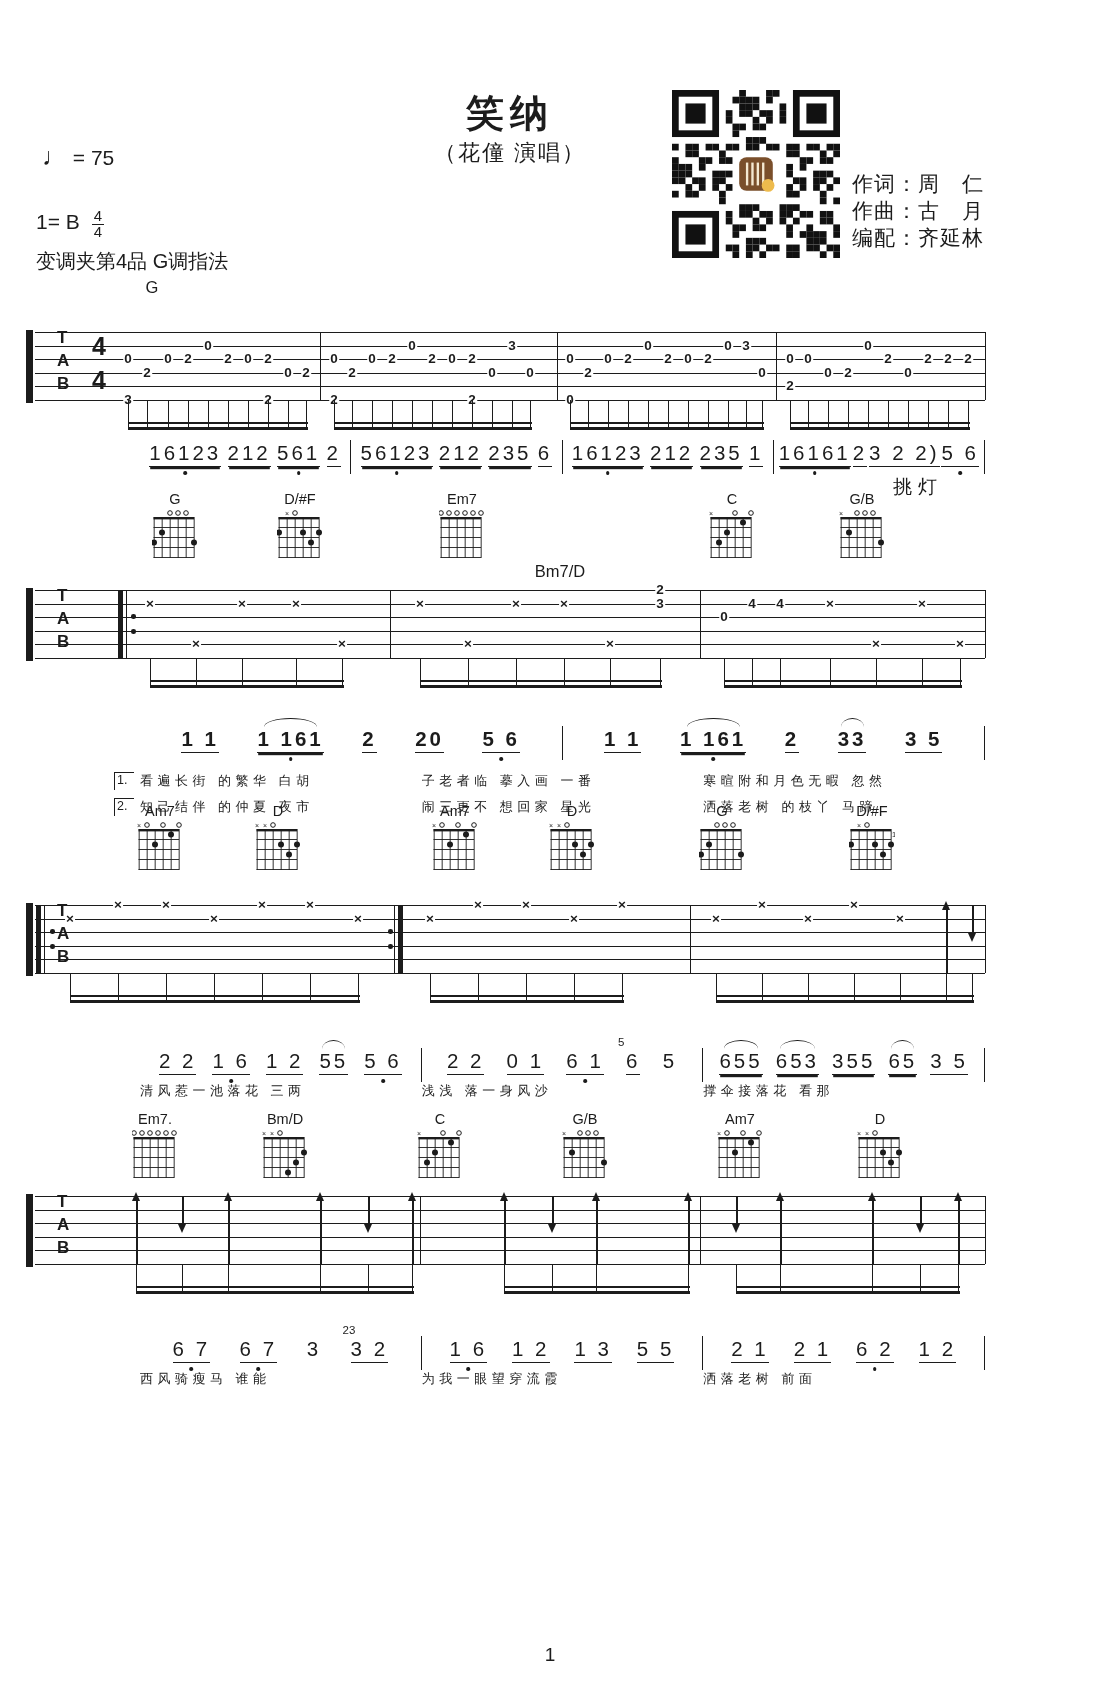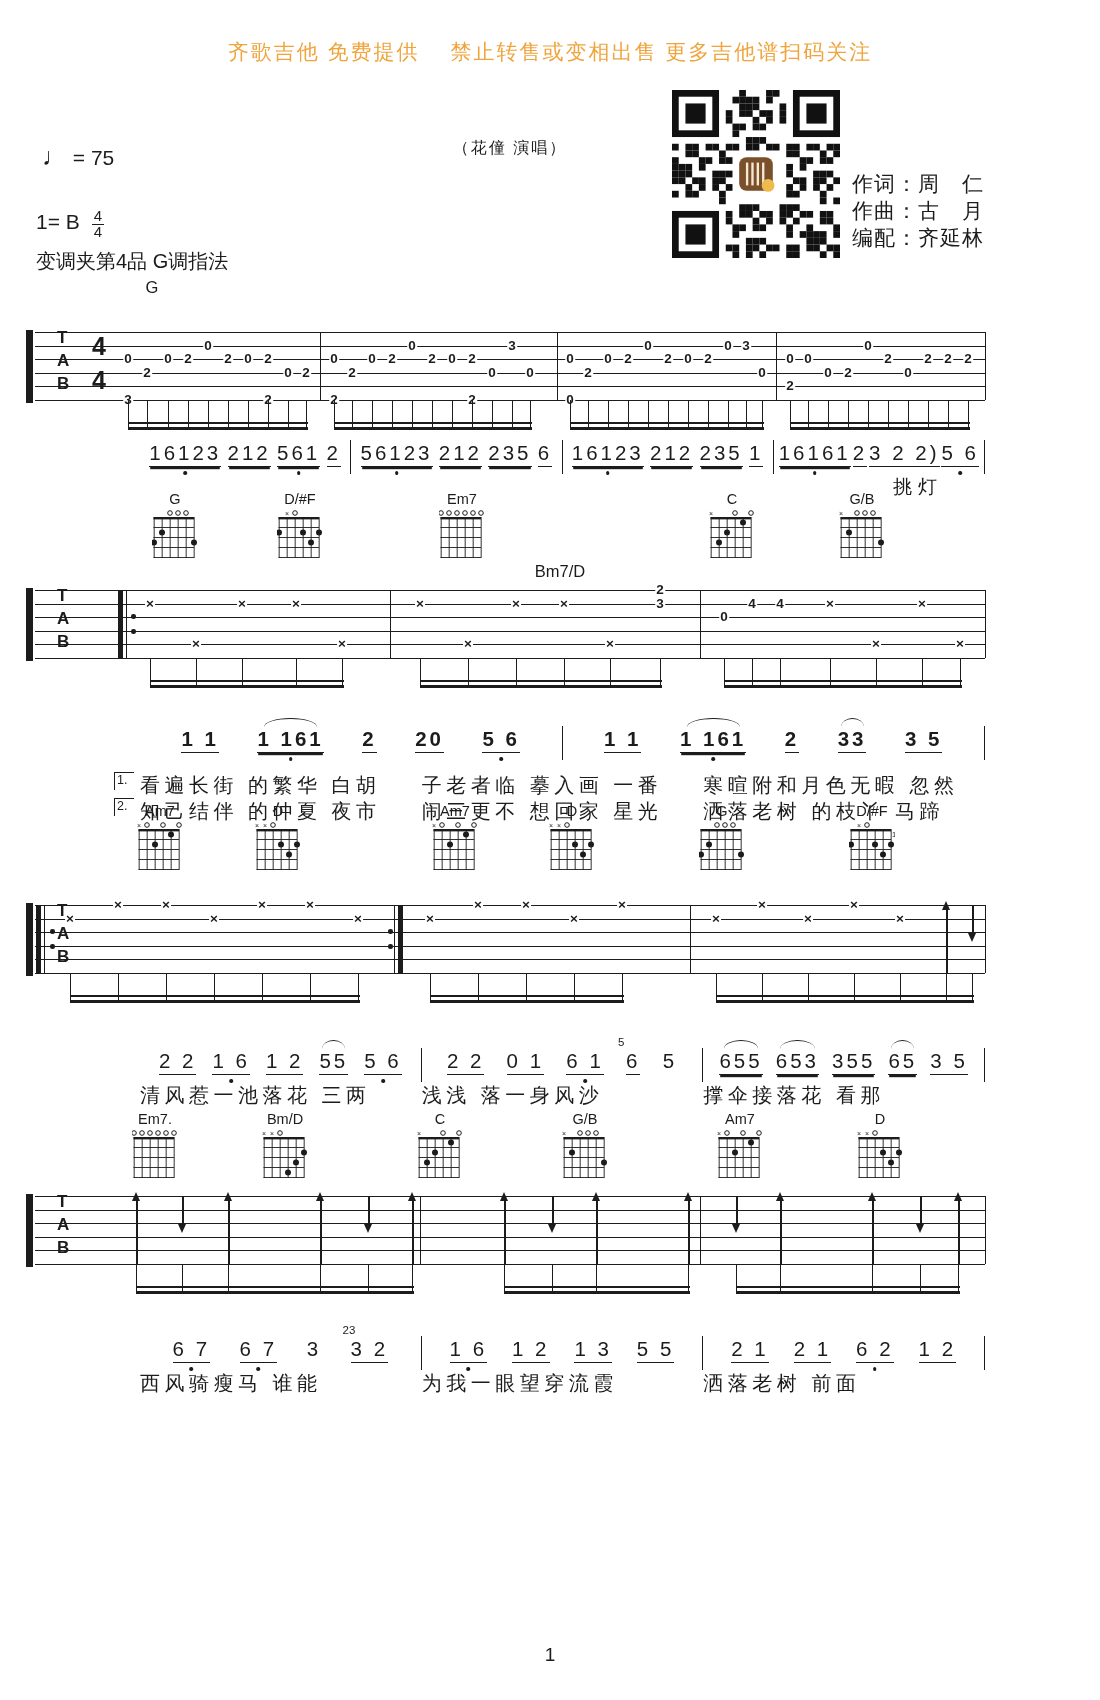--- a/index.html
+++ b/index.html
@@ -4,21 +4,21 @@
 <style>
   html,body{margin:0;padding:0;background:#e8e8e8;}
   #page{position:relative;width:1100px;height:1700px;background:#fff;margin:0 auto;
         font-family:"Liberation Sans",sans-serif;color:#1c1c1c;overflow:hidden;}
   .abs{position:absolute;}
   #header-notice{position:absolute;top:38px;left:0;width:100%;text-align:center;
      font-size:21px;letter-spacing:2px;color:#efa43c;}
   #song-title{position:absolute;top:88px;left:330px;width:360px;text-align:center;
      font-size:38px;font-weight:600;letter-spacing:6px;}
   #song-subtitle{position:absolute;top:138px;left:330px;width:360px;text-align:center;
-     font-size:16px;letter-spacing:2px;}
+     font-size:22px;letter-spacing:2px;}
   .credit{position:absolute;left:852px;font-size:21px;letter-spacing:1px;}
   #tempo{position:absolute;left:42px;top:142px;font-size:21px;}
   #tempo .noteglyph{font-size:25px;}
   #keysig{position:absolute;left:36px;top:208px;font-size:21px;}
   .frac{display:inline-block;vertical-align:middle;text-align:center;font-size:15px;
         line-height:1.05;margin-left:6px;}
   .frac .fr-top{border-bottom:1.5px solid #1c1c1c;padding:0 2px;}
   #capo{position:absolute;left:36px;top:248px;font-size:20px;}
   #page-number{position:absolute;bottom:34px;left:0;width:100%;text-align:center;font-size:19px;}
 
@@ -50,31 +50,31 @@
   .grp.u2{border-bottom:1.9px solid #1c1c1c;box-shadow:0 3.4px 0 -1.2px #1c1c1c;padding-bottom:2px;}
   .grp.d::after{content:"";position:absolute;left:50%;bottom:-9px;width:3.6px;height:3.6px;
         border-radius:50%;background:#1c1c1c;transform:translateX(-50%);}
   .grp.s::before{content:"";position:absolute;top:-10px;left:10%;right:10%;height:8px;
         border-top:1.7px solid #1c1c1c;border-radius:50% 50% 0 0/100% 100% 0 0;}
   .grace{position:absolute;top:-14px;left:-8px;font-size:11.5px;letter-spacing:0;}
   .tail-lyric{position:absolute;font-size:19px;letter-spacing:6px;}
 
   
   .lrow{position:absolute;left:140px;width:845px;display:flex;}
-  .lcell{flex:1;font-size:20px;letter-spacing:4.5px;white-space:nowrap;overflow:hidden;}
+  .lcell{flex:1;font-size:13px;letter-spacing:4.5px;white-space:nowrap;overflow:hidden;}
   .volta{position:absolute;left:114px;font-size:12.5px;border-top:1.5px solid #1c1c1c;
          border-left:1.5px solid #1c1c1c;padding:0 7px 2px 2px;line-height:1.2;}
 </style>
 </head>
 <body>
 
 <div id="page">
 
-  <div id="header-notice">齐歌吉他 免费提供　 禁止转售或变相出售  更多吉他谱扫码关注</div>
-
+
+  <div id="song-title">笑纳</div>
   <div id="song-subtitle">（花僮 演唱）</div>
 
   <div class="abs" style="left:672px;top:90px;width:168px;height:168px;">
     <svg id="qrsvg" width="168" height="168" viewBox="0 0 25 25">
         <rect x="10" y="0" width="1" height="1" fill="#111"></rect>
         <rect x="14" y="0" width="1" height="1" fill="#111"></rect>
         <rect x="15" y="0" width="1" height="1" fill="#111"></rect>
         <rect x="9" y="1" width="1" height="1" fill="#111"></rect>
         <rect x="10" y="1" width="1" height="1" fill="#111"></rect>
         <rect x="11" y="1" width="1" height="1" fill="#111"></rect>

